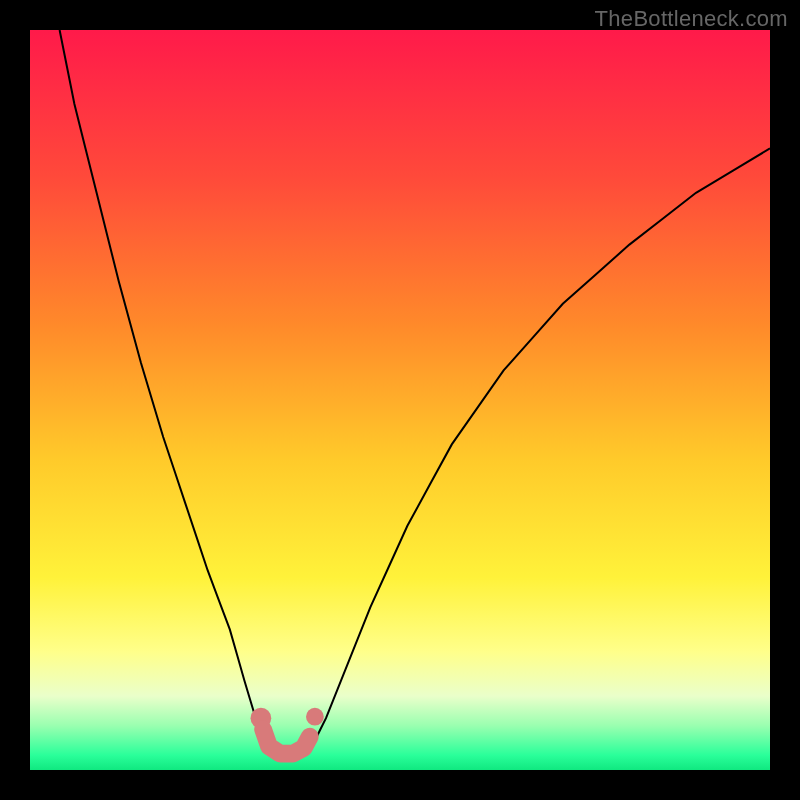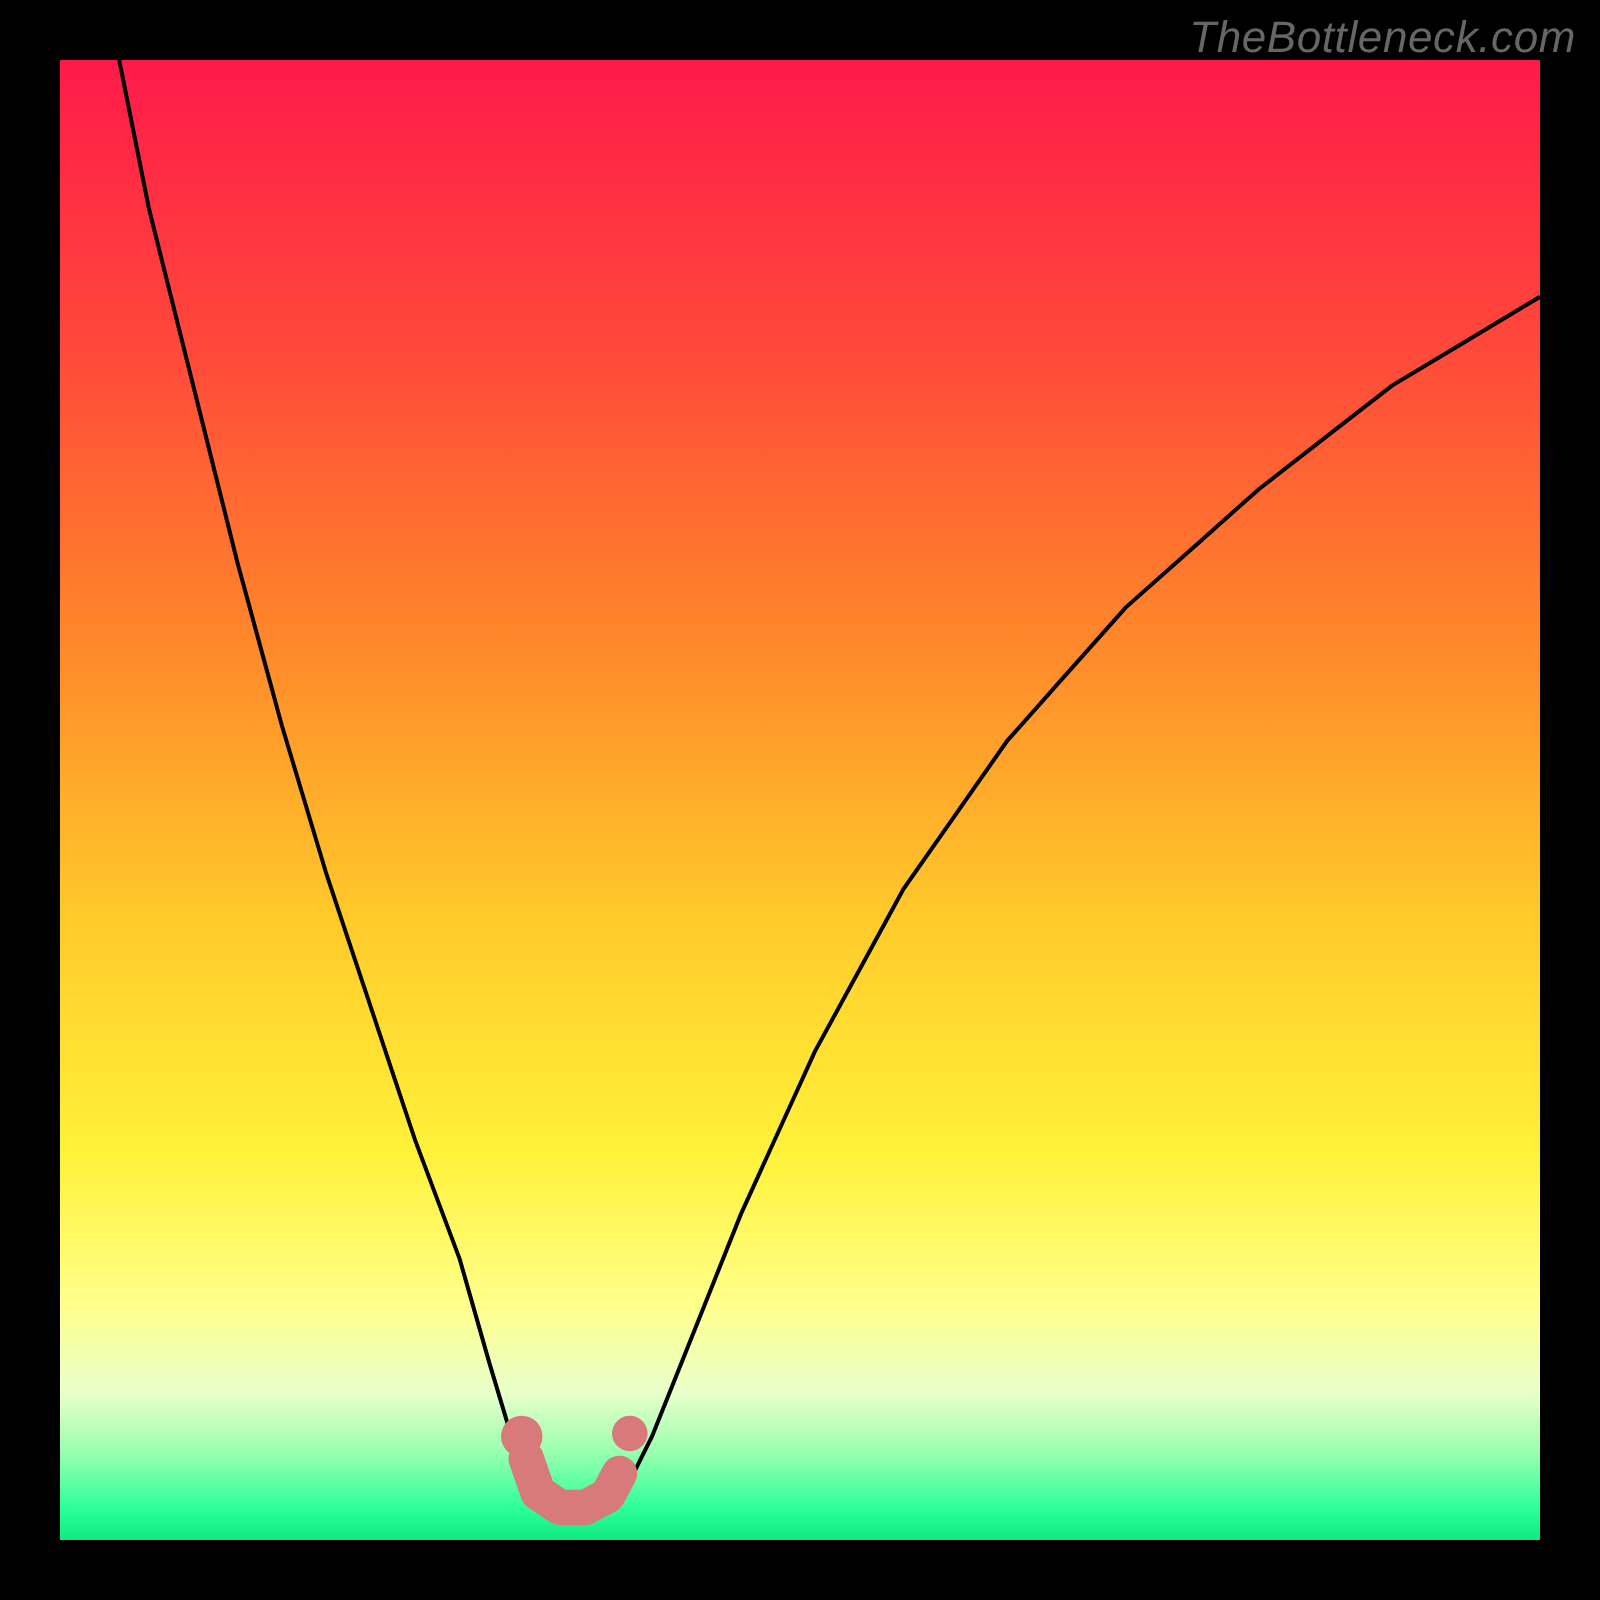--- a/index.html
+++ b/index.html
@@ -12,21 +12,20 @@
     font-family: Arial, sans-serif;
   }
   .watermark {
     position: absolute;
     top: 6px;
     right: 12px;
     color: #666;
     font-size: 22px;
     z-index: 10;
     letter-spacing: 0.3px;
-    font-style: italic;
   }
   .plot-area {
     position: absolute;
     top: 30px;
     left: 30px;
     width: 740px;
     height: 740px;
   }
   svg {
     display: block;

